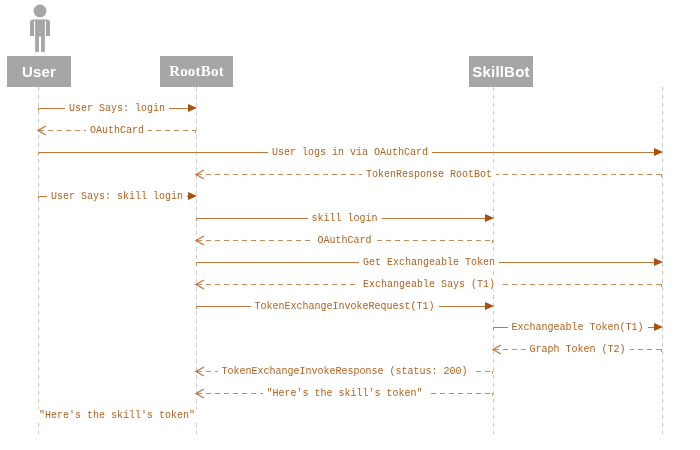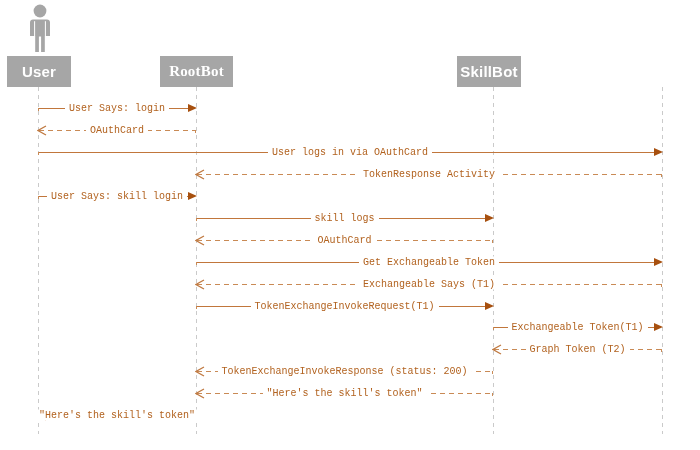--- a/index.html
+++ b/index.html
@@ -41,21 +41,21 @@
     <circle cx="16" cy="7" r="6.4"></circle>
     <path d="M9,15.6 L23,15.6 C24.8,15.6 26,16.8 26,18.6 L26,32 L20.8,32 L20.8,48 L17.1,48 L17.1,32.6 L14.9,32.6 L14.9,48 L11.2,48 L11.2,32 L6,32 L6,18.6 C6,16.8 7.2,15.6 9,15.6 Z"></path>
     <rect x="10.1" y="17.2" width="1" height="14.8" fill="#ffffff"></rect>
     <rect x="20.9" y="17.2" width="1" height="14.8" fill="#ffffff"></rect>
   </svg>
 <div class="lifeline" style="left: 37.5px; top: 87px; height: 347px;"></div>
     <div class="pbox" style="left: 7px; width: 64px; top: 56px; height: 31px;">User</div>
     <div class="lifeline" style="left: 195.5px; top: 87px; height: 347px;"></div>
     <div class="pbox" style="left: 160px; width: 73px; top: 56px; height: 31px; font-family: Liberation Serif, serif;">RootBot</div>
     <div class="lifeline" style="left: 492.5px; top: 87px; height: 347px;"></div>
-    <div class="pbox" style="left: 457px; width: 64px; top: 56px; height: 31px;">SkillBot</div>
+    <div class="pbox" style="left: 469px; width: 64px; top: 56px; height: 31px;">SkillBot</div>
     <div class="lifeline" style="left: 661.5px; top: 87px; height: 347px;"></div>
     <div class="msg" style="left: 38px; top: 108px; width: 158px;">
       <div class="mline solid" style="left: 0px; right: 8px;"></div>
       <div class="tick" style="left: 0px;"></div>
       <div class="head-solid right"></div>
       <span class="mlabel">User Says: login</span>
     </div>
     <div class="msg" style="left: 38px; top: 130px; width: 158px;">
       <div class="mline dashed" style="left: 1px; right: 1px;"></div>
       <div class="tick" style="right: 0px;"></div>
@@ -69,33 +69,33 @@
       <div class="tick" style="left: 0px;"></div>
       <div class="head-solid right"></div>
       <span class="mlabel">User logs in via OAuthCard</span>
     </div>
     <div class="msg" style="left: 196px; top: 174px; width: 466px;">
       <div class="mline dashed" style="left: 1px; right: 1px;"></div>
       <div class="tick" style="right: 0px;"></div>
       <svg class="head-open left" width="10" height="11" viewBox="0 0 10 11">
         <polyline points="9,1 1,5.5 9,10"></polyline>
       </svg>
-      <span class="mlabel">TokenResponse Activity</span>
+      <span class="mlabel">TokenResponse RootBot</span>
     </div>
     <div class="msg" style="left: 38px; top: 196px; width: 158px;">
       <div class="mline solid" style="left: 0px; right: 8px;"></div>
       <div class="tick" style="left: 0px;"></div>
       <div class="head-solid right"></div>
       <span class="mlabel">User Says: skill login</span>
     </div>
     <div class="msg" style="left: 196px; top: 218px; width: 297px;">
       <div class="mline solid" style="left: 0px; right: 8px;"></div>
       <div class="tick" style="left: 0px;"></div>
       <div class="head-solid right"></div>
-      <span class="mlabel">skill logs</span>
+      <span class="mlabel">skill login</span>
     </div>
     <div class="msg" style="left: 196px; top: 240px; width: 297px;">
       <div class="mline dashed" style="left: 1px; right: 1px;"></div>
       <div class="tick" style="right: 0px;"></div>
       <svg class="head-open left" width="10" height="11" viewBox="0 0 10 11">
         <polyline points="9,1 1,5.5 9,10"></polyline>
       </svg>
       <span class="mlabel">OAuthCard</span>
     </div>
     <div class="msg" style="left: 196px; top: 262px; width: 466px;">

